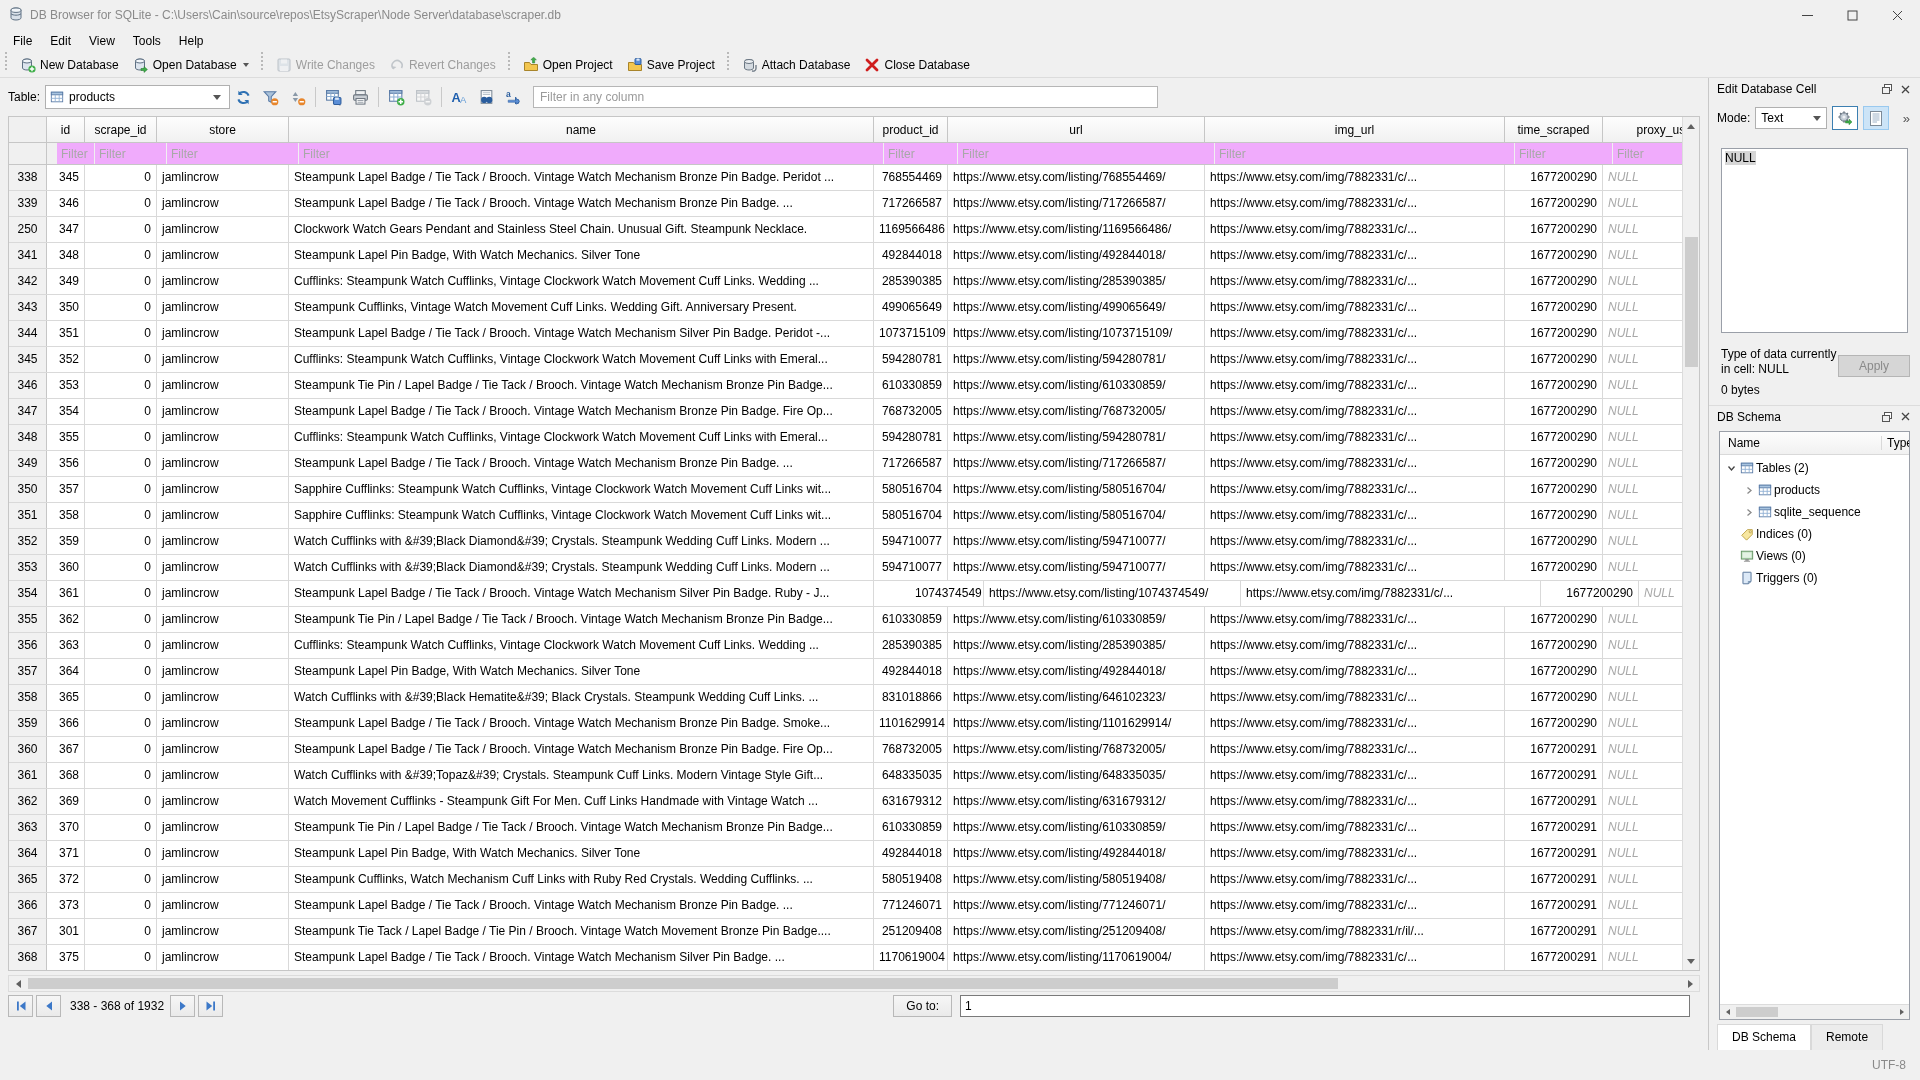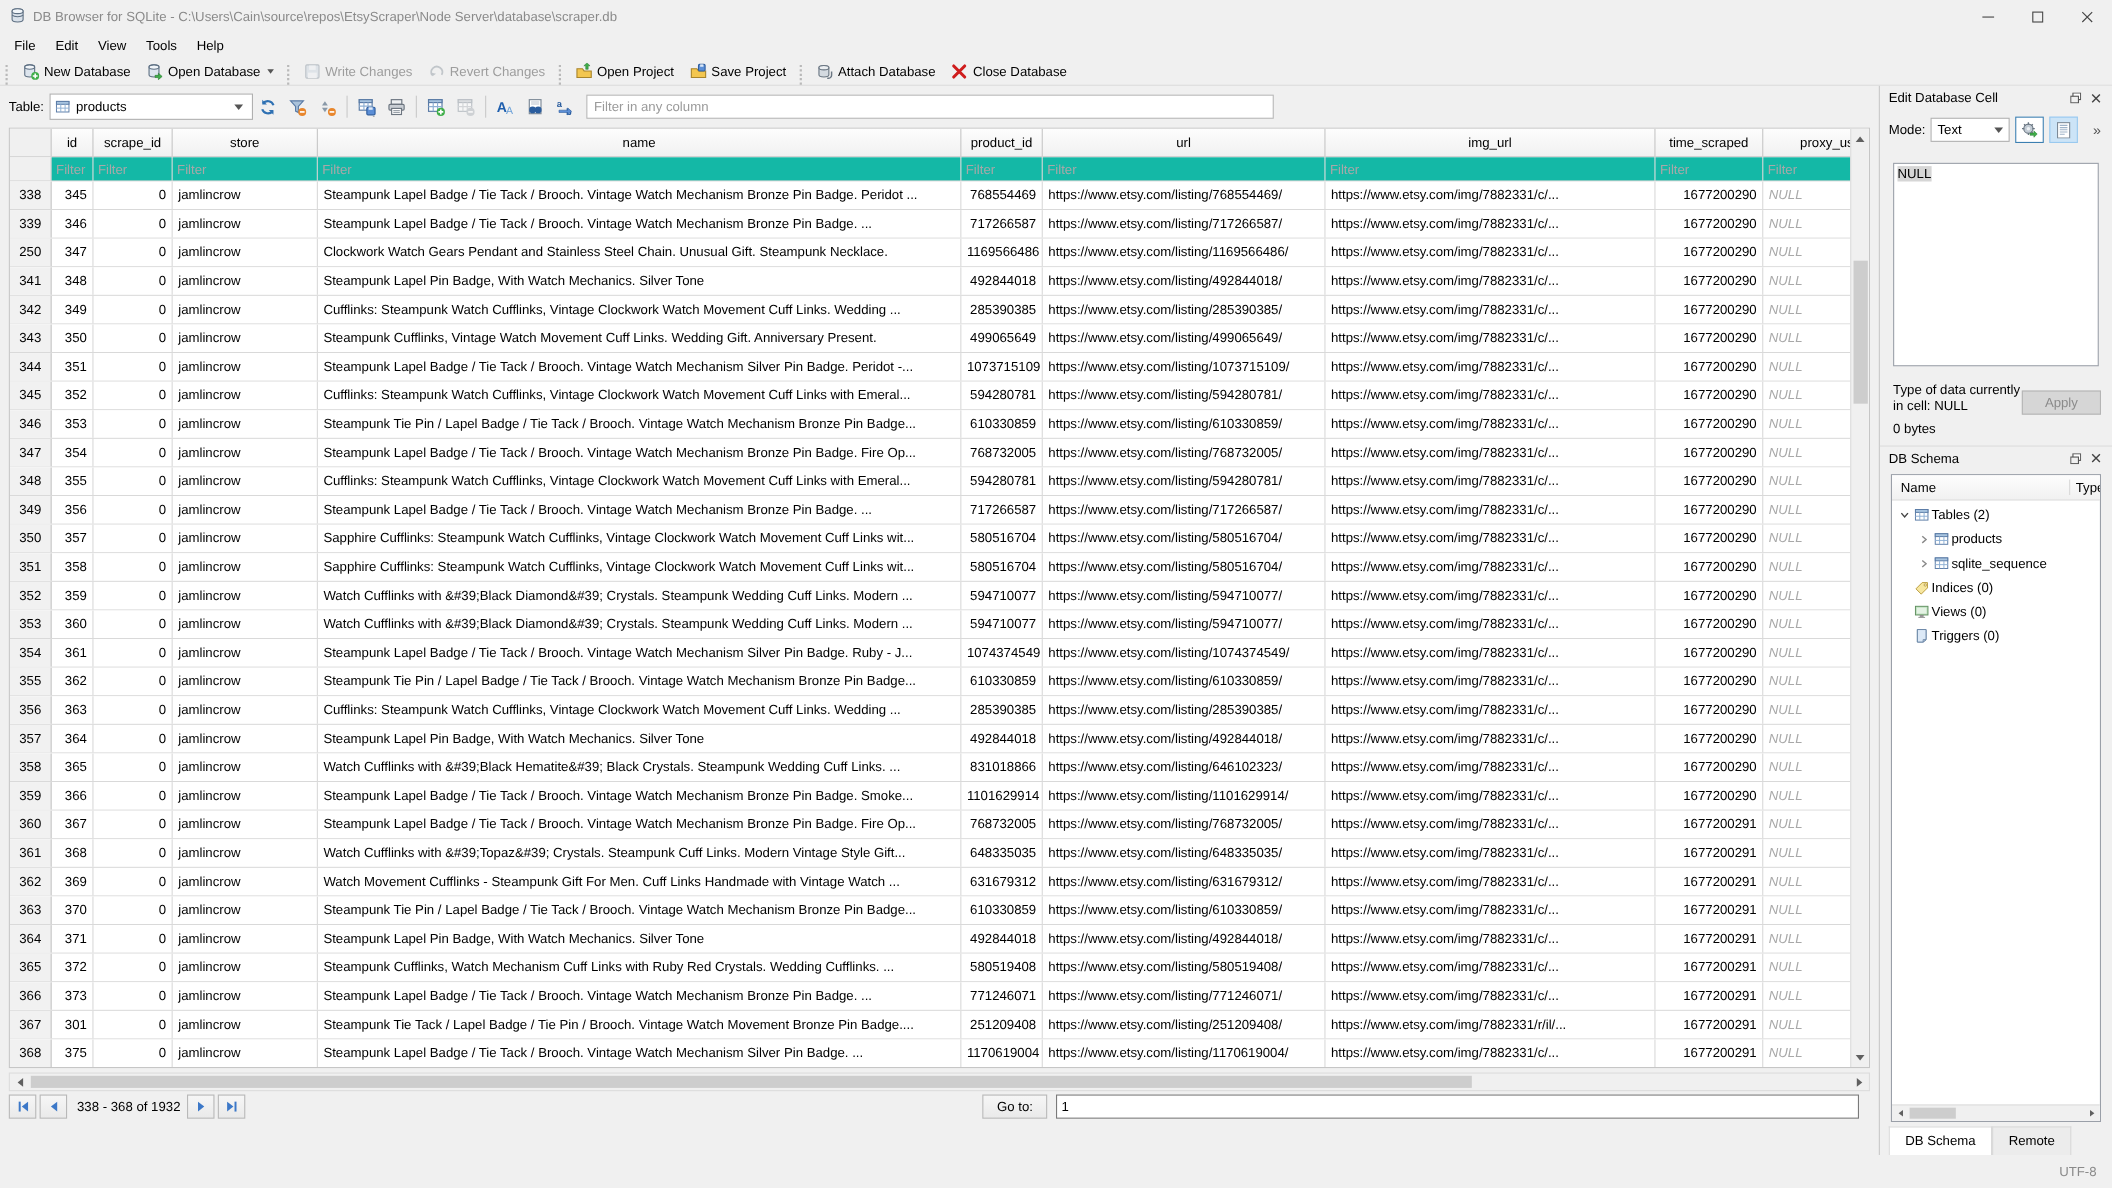--- a/index.html
+++ b/index.html
@@ -10,21 +10,21 @@
   .titlebar { height:30px; display:flex; align-items:center; padding-left:8px; background:#f0f0f0; }
   .titlebar .app-title { color:#8a8a8a; margin-left:6px; flex:1; white-space:nowrap; overflow:hidden; }
   .win-btn { width:45px; height:30px; display:flex; align-items:center; justify-content:center; color:#444; }
   .win-btn svg { display:block; }
 
   
   .menubar { height:22px; display:flex; align-items:center; padding-left:4px; }
   .menu-item { padding:3px 9px; }
 
   
-  .toolbar { height:26px; display:flex; align-items:flex-end; border-bottom:1px solid #dcdcdc; }
+  .toolbar { height:26px; display:flex; align-items:flex-start; border-bottom:1px solid #dcdcdc; }
   .tb-group { display:flex; align-items:center; height:100%; }
   .tb-handle { width:5px; height:18px; margin:0 3px 0 5px; border-left:2px dotted #b9b9b9; }
   .tb-btn { display:flex; align-items:center; gap:4px; padding:3px 7px; white-space:nowrap; }
   .tb-btn.disabled { color:#9d9d9d; }
   .tb-btn.disabled svg { opacity:.45; }
   .dd-arrow { width:0; height:0; border:3px solid transparent; border-top:4px solid #555; margin-left:2px; margin-top:4px; }
 
   
   .mid { display:flex; height:972px; }
   .left-col { width:1708px; display:flex; flex-direction:column; }
@@ -47,21 +47,21 @@
   .filter-any { height:22px; width:625px; border:1px solid #b6b6b6; padding-left:6px; font-size:12px; margin-left:6px; font-family:"Liberation Sans",sans-serif;}
   .filter-any::placeholder { color:#9a9a9a; }
 
   
   .grid-wrap { position:relative; margin-left:8px; width:1692px; height:855px; border:1px solid #c6c6c6; background:#fff; }
   .grid-clip { width:1674px; height:100%; overflow:hidden; }
   .hdr-row { display:flex; height:26px; background:linear-gradient(#fdfdfd,#f1f1f1); border-bottom:1px solid #c6c6c6; }
   .hdr-cell { border-right:1px solid #c6c6c6; display:flex; align-items:center; justify-content:center; overflow:hidden; white-space:nowrap; flex:none; }
   .filt-row { display:flex; height:22px; border-bottom:1px solid #c6c6c6; background:#f0f0f0; }
   .filt-cell { border-right:1px solid #d0d0d0; flex:none; }
-  .filt-cell input { width:100%; height:100%; border:none; outline:none; padding-left:4px; font-size:12px; background:#14b8a6; font-family:"Liberation Sans",sans-serif;}
+  .filt-cell input { width:100%; height:100%; border:none; outline:none; padding-left:4px; font-size:12px; background:#f0abfc; font-family:"Liberation Sans",sans-serif;margin-left:10px;}
   .filt-cell input::placeholder { color:#a8a8a8; }
   .drow { display:flex; height:26px; border-bottom:1px solid #d9d9d9; background:#fff; }
   .dcell { border-right:1px solid #d9d9d9; line-height:25px; padding:0 5px; overflow:hidden; white-space:nowrap; flex:none; }
   .dcell.num { text-align:right; }
   .dcell.nullv { color:#a8a8a8; font-style:italic; }
   .rownum { width:38px; flex:none; background:#f1f1f1; border-right:1px solid #c6c6c6; text-align:center; line-height:25px; }
   .hdr-row .rownum, .filt-row .rownum { background:#f0f0f0; }
 
   
   .vscroll { position:absolute; top:0; right:0; width:17px; height:100%; background:#f0f0f0; border-left:1px solid #dcdcdc; }
@@ -555,21 +555,21 @@
               <div class="dcell" style="width: 300px;">https://www.etsy.com/img/7882331/c/...</div>
               <div class="dcell num" style="width: 98px;">1677200290</div>
               <div class="dcell nullv" style="width: 130px;">NULL</div>
             </div>
             <div class="drow">
               <div class="rownum">354</div>
               <div class="dcell num" style="width: 38px;">361</div>
               <div class="dcell num" style="width: 72px;">0</div>
               <div class="dcell" style="width: 132px;">jamlincrow</div>
               <div class="dcell" style="width: 585px;">Steampunk Lapel Badge / Tie Tack / Brooch. Vintage Watch Mechanism Silver Pin Badge. Ruby - J...</div>
-              <div class="dcell num" style="width: 74px;">1074374549</div>
+              <div class="dcell num" style="width: 74px; margin-left: 36px;">1074374549</div>
               <div class="dcell" style="width: 257px;">https://www.etsy.com/listing/1074374549/</div>
               <div class="dcell" style="width: 300px;">https://www.etsy.com/img/7882331/c/...</div>
               <div class="dcell num" style="width: 98px;">1677200290</div>
               <div class="dcell nullv" style="width: 130px;">NULL</div>
             </div>
             <div class="drow">
               <div class="rownum">355</div>
               <div class="dcell num" style="width: 38px;">362</div>
               <div class="dcell num" style="width: 72px;">0</div>
               <div class="dcell" style="width: 132px;">jamlincrow</div>

